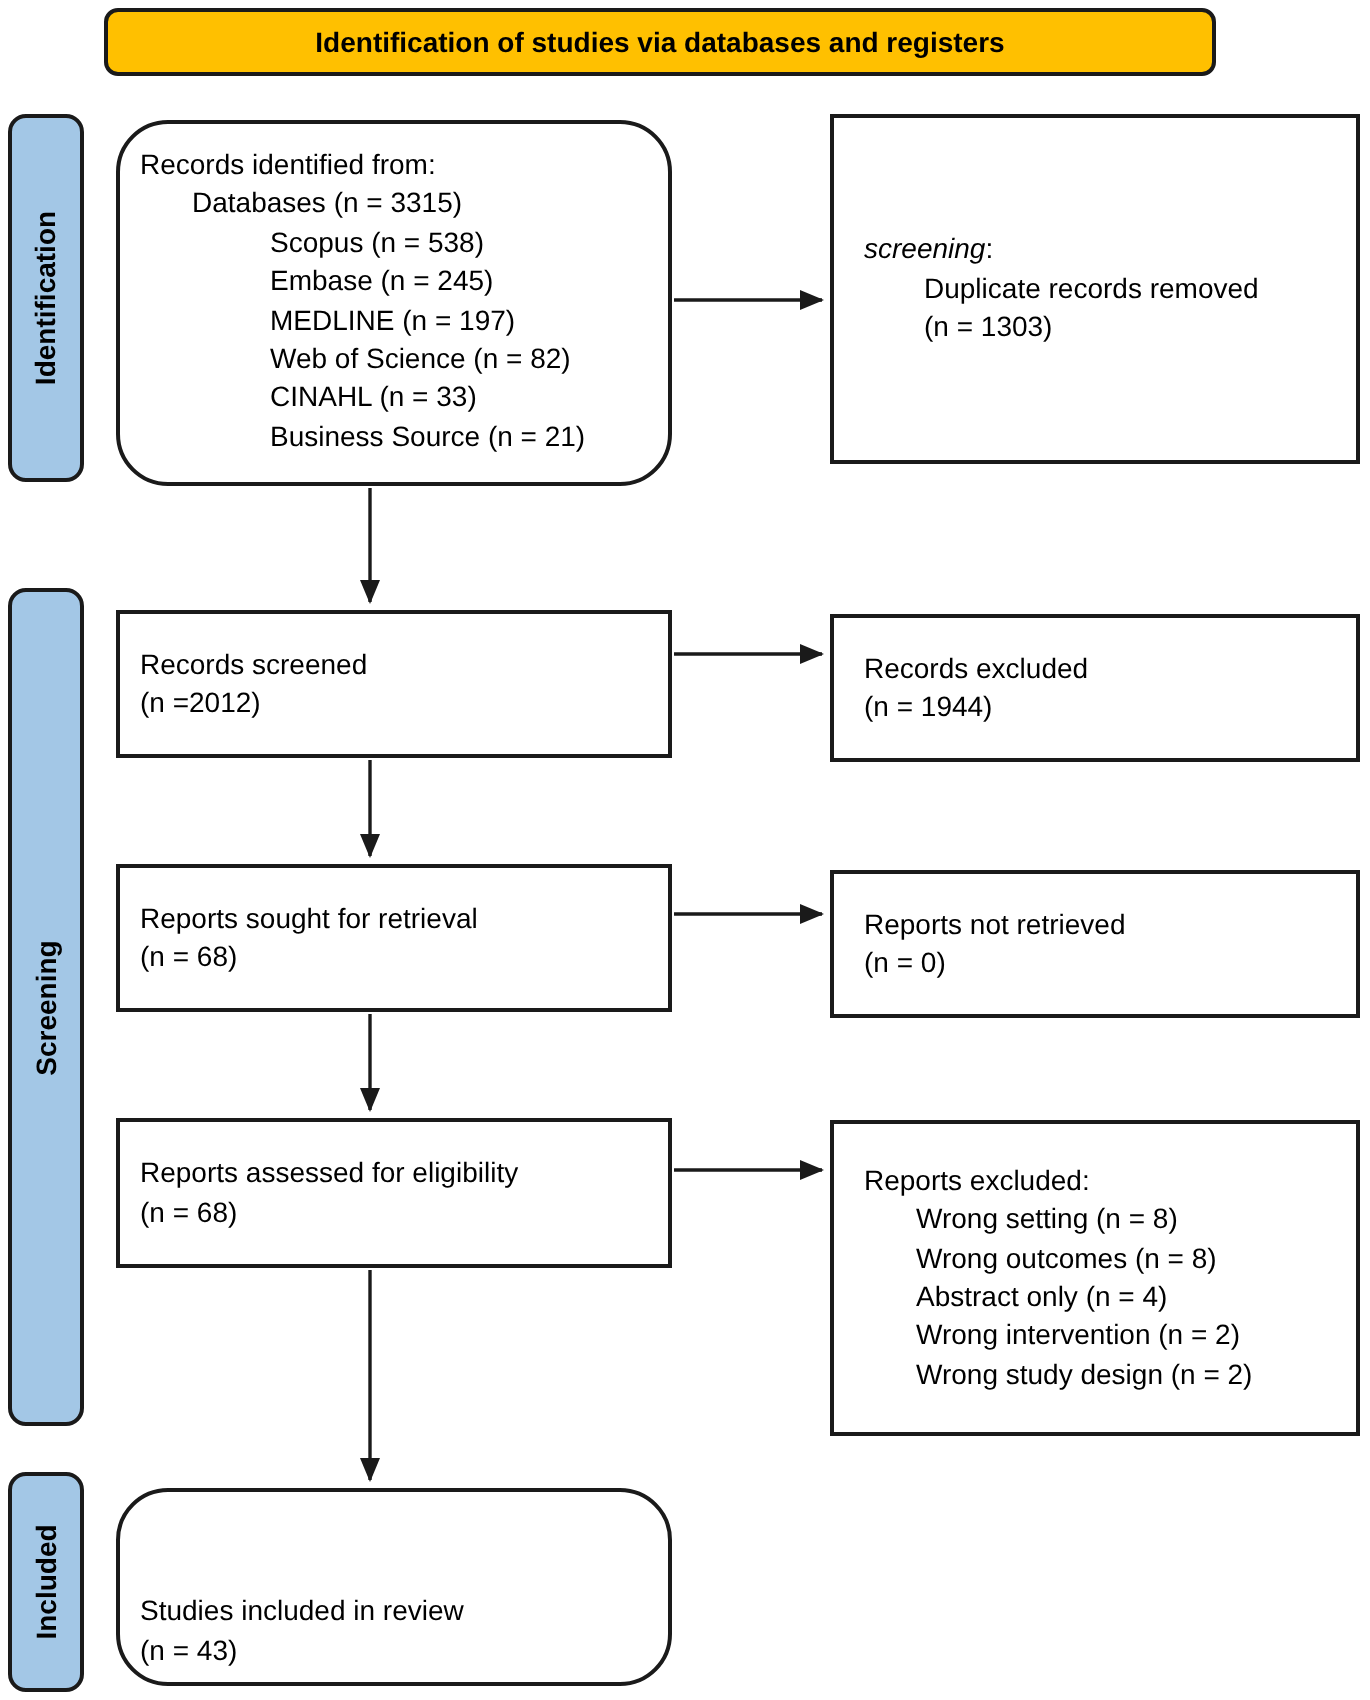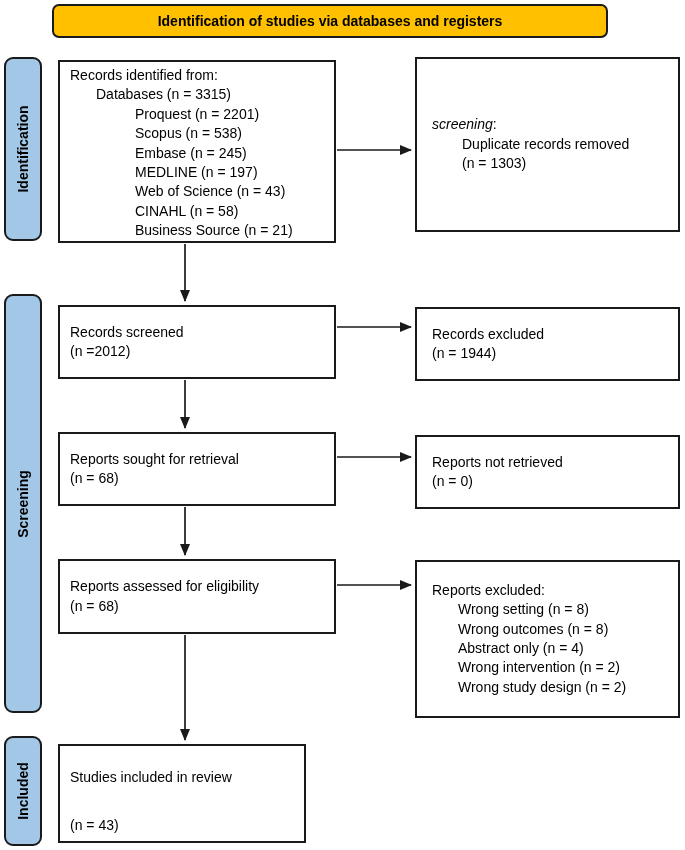--- a/index.html
+++ b/index.html
@@ -36,29 +36,29 @@
   #stage-included{top:736px;height:110px;}
   .fbox{
     position:absolute;
     background:#ffffff;
     border:2px solid #1a1a1a;
     box-sizing:border-box;
     font-size:14px;line-height:19.4px;
     display:flex;flex-direction:column;justify-content:center;
     padding:6px 6px 6px 10px;
   }
-  #box-identified{left:58px;top:60px;width:278px;height:183px;justify-content:space-between;padding-top:4px;}
+  #box-identified{left:58px;top:60px;width:278px;height:183px;justify-content:center;padding-top:4px;border-radius:26px;}
   #box-removed{left:415px;top:57px;width:265px;height:175px;padding-left:15px;}
   #box-screened{left:58px;top:305px;width:278px;height:74px;}
   #box-excluded-records{left:415px;top:307px;width:265px;height:74px;padding-left:15px;}
   #box-sought{left:58px;top:432px;width:278px;height:74px;}
   #box-notretrieved{left:415px;top:435px;width:265px;height:74px;padding-left:15px;}
   #box-assessed{left:58px;top:559px;width:278px;height:75px;}
   #box-excluded-reports{left:415px;top:560px;width:265px;height:158px;padding-left:15px;}
-  #box-included-studies{left:58px;top:744px;width:248px;height:99px;justify-content:space-between;padding-top:22px;}
+  #box-included-studies{left:58px;top:744px;width:278px;height:99px;justify-content:flex-end;padding-top:22px;border-radius:26px;}
   .ind0{margin-left:0;}
   .ind1{margin-left:26px;}
   .ind2{margin-left:65px;}
   .ind1b{margin-left:30px;}
   #arrows{position:absolute;left:0;top:0;pointer-events:none;}
 </style>
 </head>
 <body>
 
 <div id="figure">
@@ -73,26 +73,25 @@
   <div class="stage" id="stage-screening">
     <span>Screening</span>
   </div>
   <div class="stage" id="stage-included">
     <span>Included</span>
   </div>
 
   <div class="fbox" id="box-identified">
     <div class="ind0">Records identified from:</div>
     <div class="ind1">Databases (n = 3315)</div>
-    <div class="ind2">Proquest (n = 2201)</div>
     <div class="ind2">Scopus (n = 538)</div>
     <div class="ind2">Embase (n = 245)</div>
     <div class="ind2">MEDLINE (n = 197)</div>
-    <div class="ind2">Web of Science (n = 43)</div>
-    <div class="ind2">CINAHL (n = 58)</div>
+    <div class="ind2">Web of Science (n = 82)</div>
+    <div class="ind2">CINAHL (n = 33)</div>
     <div class="ind2">Business Source (n = 21)</div>
   </div>
 
   <div class="fbox" id="box-removed">
     <div class="ind0"><i>screening</i><span>:</span></div>
     <div class="ind1b">Duplicate records removed</div>
     <div class="ind1b">(n = 1303)</div>
   </div>
 
   <div class="fbox" id="box-screened">

